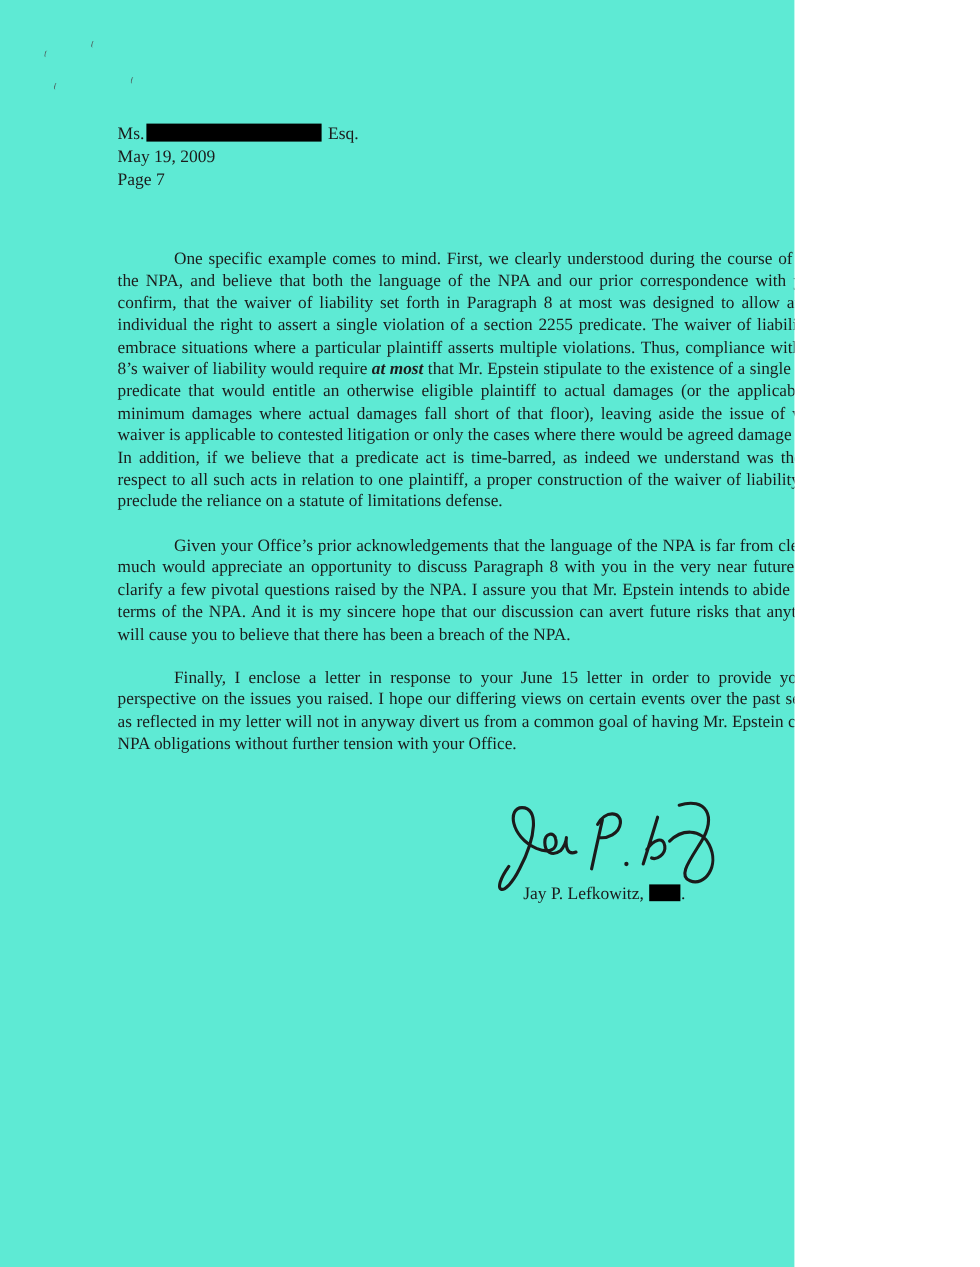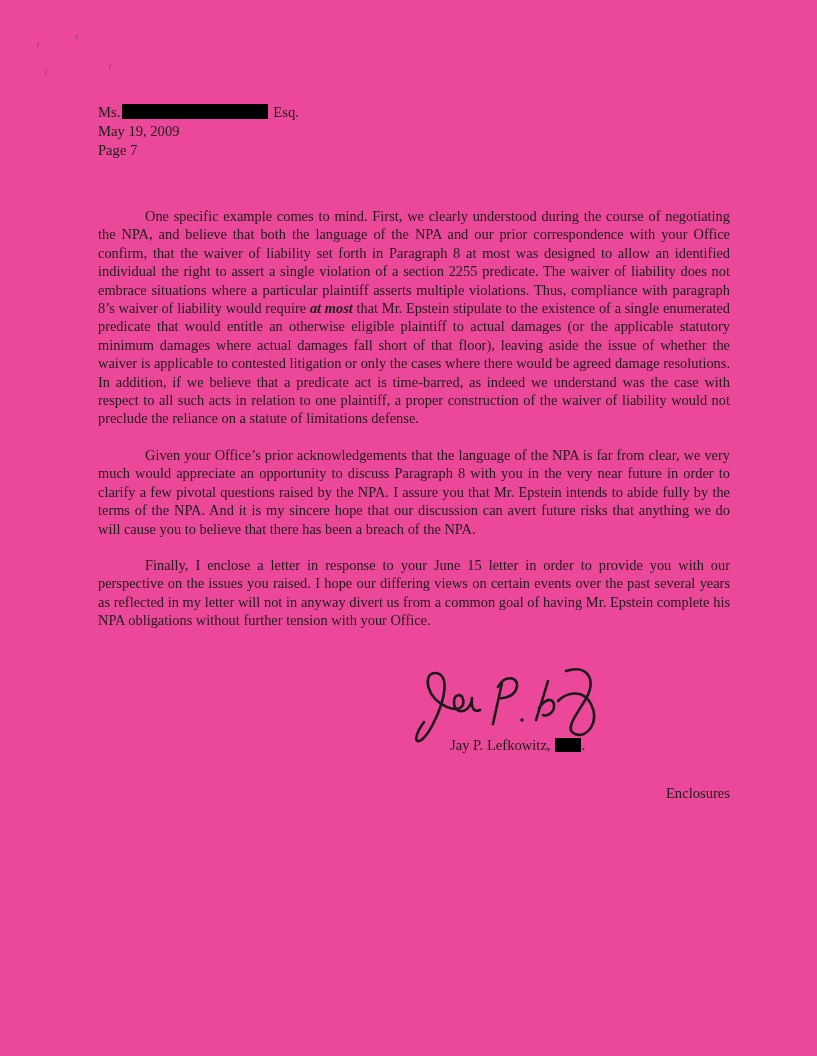--- a/index.html
+++ b/index.html
@@ -3,21 +3,21 @@
 <meta charset="utf-8">
 <style>
   html,body{margin:0;padding:0;background:#ffffff;}
   body{
     width:817px;height:1056px;
     font-family:"Liberation Serif", serif;
     color:#1c1c1c;
     position:relative;
     -webkit-font-smoothing:antialiased;
   }
-  .page{position:relative;width:817px;height:1056px;background:#ec4899;overflow:hidden;}
+  .page{position:relative;width:662px;height:1056px;background:#5eead4;overflow:hidden;}
 
   
   .artifact{position:absolute;width:3px;height:6px;border-left:1.5px solid #4a4a4a;border-radius:60% 0 0 60%;transform:rotate(12deg);opacity:.75;}
 
   .content{position:absolute;left:98px;top:103px;width:632px;}
 
   .hdr{font-size:14.6px;line-height:19px;}
   .hdr-line{white-space:nowrap;}
   .redact{display:inline-block;background:#000;vertical-align:-2px;}
   .redact-name{width:146px;height:15px;margin:0 5px 0 2px;}
@@ -36,21 +36,21 @@
   .closing{margin-top:48px;margin-left:332px;font-size:14.6px;line-height:19px;position:relative;}
   .valediction{margin-left:2px;}
   .signature{
     position:relative;
     height:72px;
     margin-top:-14px;
     margin-left:-30px;
     pointer-events:none;
   }
   .signature svg{position:absolute;left:0;top:0;}
-  .signer-line{margin-left:20px;white-space:nowrap;}
+  .signer-line{margin-left:6px;white-space:nowrap;}
 
   .enclosures{margin-top:30px;margin-left:0;font-size:14.6px;text-align:right;}
 </style>
 </head>
 <body>
 
 <div class="page">
 
   <span class="artifact" style="left:37px;top:42px;"></span>
   <span class="artifact" style="left:76px;top:34px;"></span>

